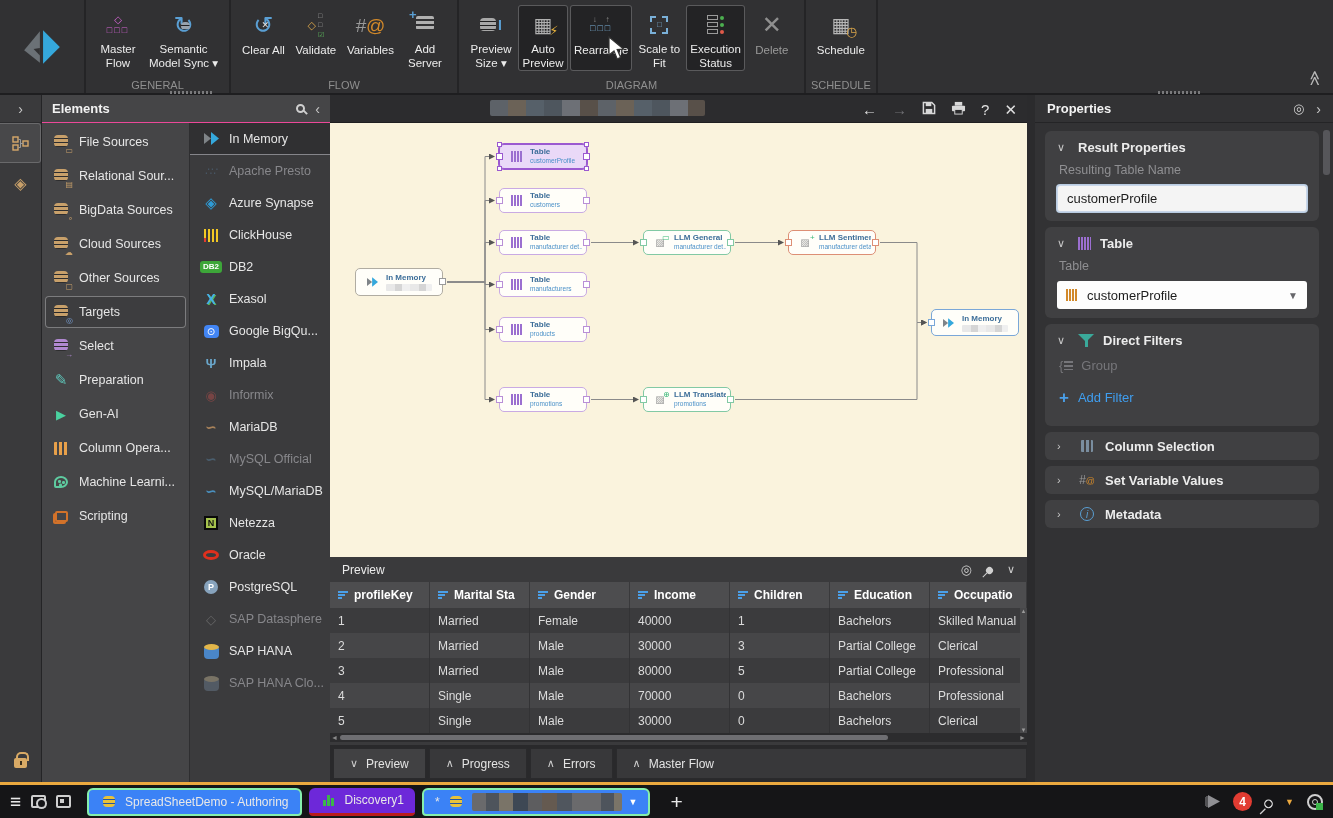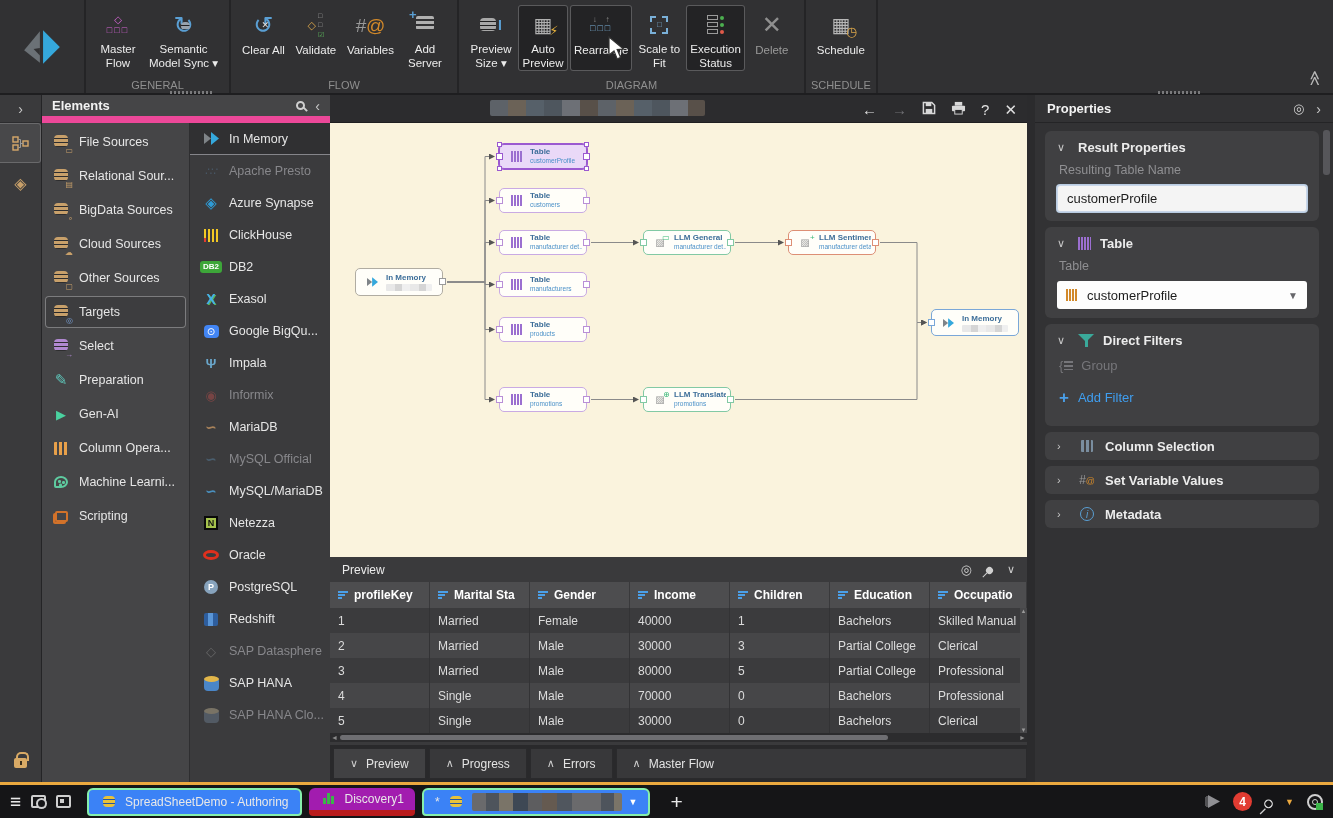--- a/index.html
+++ b/index.html
@@ -60,21 +60,21 @@
 
   
   #rail{position:absolute;left:0;top:95px;width:42px;height:687px;background:#3a3a3c;border-right:1px solid #242426}
   .rail-expand{height:28px;display:flex;align-items:center;justify-content:center;color:#c8c8c8;font-size:14px;border-bottom:1px solid #2c2c2e}
   .rail-tab{height:40px;display:flex;align-items:center;justify-content:center}
   .rail-tab.selected{background:#48484a;border:1px solid #69696b;border-left:none;border-radius:0 3px 3px 0}
   .rail-lock{position:absolute;bottom:14px;left:0;right:0;display:flex;justify-content:center}
 
   
   #elements{position:absolute;left:42px;top:95px;width:288px;height:687px;background:#454547;overflow:hidden}
-  .el-head{height:28px;display:flex;align-items:center;padding:0 10px;border-bottom:7px solid #ec4899;gap:10px}
+  .el-head{height:28px;display:flex;align-items:center;padding:0 10px;border-bottom:1px solid #ec4899;gap:10px}
   .el-title{font-weight:bold;font-size:13px;color:#f2f2f2;flex:1}
   .el-caret{color:#c8c8c8;font-size:14px}
   .el-body{display:flex;height:659px}
   #cat-list{width:148px;margin:0;padding:2px 0;list-style:none;border-right:1px solid #2e2e30;overflow:hidden}
   #conn-list{flex:1;margin:0;padding:0;list-style:none;background:#3b3b3d;overflow:hidden}
   .cat-item{height:34px;display:flex;align-items:center;gap:9px;padding-left:10px;font-size:12.5px;color:#e6e6e6}
   .cat-item.selected{height:32px;margin:1px 3px;box-shadow:inset 0 0 0 1px #7c7c7e;border-radius:4px;background:#3d3d3f;padding-left:7px}
   .conn-item{height:32px;display:flex;align-items:center;gap:9px;padding-left:12px;font-size:12.5px;color:#e6e6e6}
   .conn-item.selected{background:#303032;border-bottom:1px solid #85858a}
   .conn-item.disabled,.cat-item.disabled{color:#87878b}
@@ -178,21 +178,21 @@
            border-top:3px solid #eba93f;display:flex;align-items:center;padding:0 10px;gap:10px}
   .tb-menu{color:#e8e8e8;font-size:19px;line-height:1}
   .tbi1{display:inline-block;width:15px;height:13px;border:2px solid #cfcfcf;border-radius:2px;position:relative}
   .tbi1::after{content:"";position:absolute;right:-3px;bottom:-3px;width:7px;height:7px;border:2px solid #cfcfcf;border-radius:50%;background:#151517}
   .tbi2{display:inline-block;width:15px;height:13px;border:2px solid #cfcfcf;border-radius:2px;position:relative}
   .tbi2::after{content:"";position:absolute;left:2px;top:2px;width:4px;height:4px;background:#cfcfcf}
   #tb-tabs{display:flex;align-items:center;gap:7px;margin-left:6px}
   .tb-tab{height:28px;display:flex;align-items:center;gap:7px;padding:0 11px;font-size:12px;color:#e8e8e8;
           border-radius:6px 6px 4px 4px;background:#353537}
   .tb-tab.yellow{border:2px solid #86efac;background:#3b82f6}
-  .tb-tab.green{border-bottom:6px solid #b91c1c;background:#a21caf}
+  .tb-tab.green{border-bottom:3px solid #b91c1c;background:#6d28d9}
   .tb-redact{width:150px;height:18px;border-radius:2px;background:repeating-linear-gradient(90deg,
      #6a6a6c 0 14px,#4e545c 14px 27px,#7a7468 27px 41px,#3e4854 41px 56px,#5d5d5f 56px 70px,#655a50 70px 85px,#50565e 85px 100px,#6a6a6c 100px 115px)}
   .tb-plus{color:#e8e8e8;font-size:21px;margin-left:10px}
   .tb-right{margin-left:auto;display:flex;align-items:center;gap:13px}
   .badge{width:19px;height:19px;border-radius:50%;background:#e23c32;color:#fff;font-size:12px;font-weight:bold;
          display:flex;align-items:center;justify-content:center}
   .statc{position:relative;display:inline-block;width:16px;height:16px;border:2px solid #cfcfcf;border-radius:50%}
   .statc::before{content:"";position:absolute;left:3px;top:3px;width:4px;height:4px;border:1.5px solid #cfcfcf;border-radius:50%}
   .statc::after{content:"";position:absolute;right:-2px;bottom:-2px;width:7px;height:7px;background:#3cb54a}
 
@@ -571,26 +571,20 @@
             <span class="ic">
               <span style="width:16px;height:10px;border:3px solid #e0301e;border-radius:50%;display:inline-block"></span>
             </span>
             <span>Oracle</span>
           </li>
           <li class="conn-item">
             <span class="ic">
               <span style="width:14px;height:14px;border-radius:50%;background:#87a3bd;color:#fff;font-size:9px;font-weight:bold;display:inline-flex;align-items:center;justify-content:center">P</span>
             </span>
             <span>PostgreSQL</span>
-          </li>
-          <li class="conn-item">
-            <span class="ic">
-              <span style="width:14px;height:13px;background:linear-gradient(90deg,#2e5e9e 0 4px,#5a96d8 4px 9px,#2e5e9e 9px 14px);display:inline-block;border-radius:2px"></span>
-            </span>
-            <span>Redshift</span>
           </li>
           <li class="conn-item disabled">
             <span class="ic">
               <span style="color:#9a9a9a;font-size:13px">◇</span>
             </span>
             <span>SAP Datasphere</span>
           </li>
           <li class="conn-item">
             <span class="ic">
               <span class="hana"></span>

